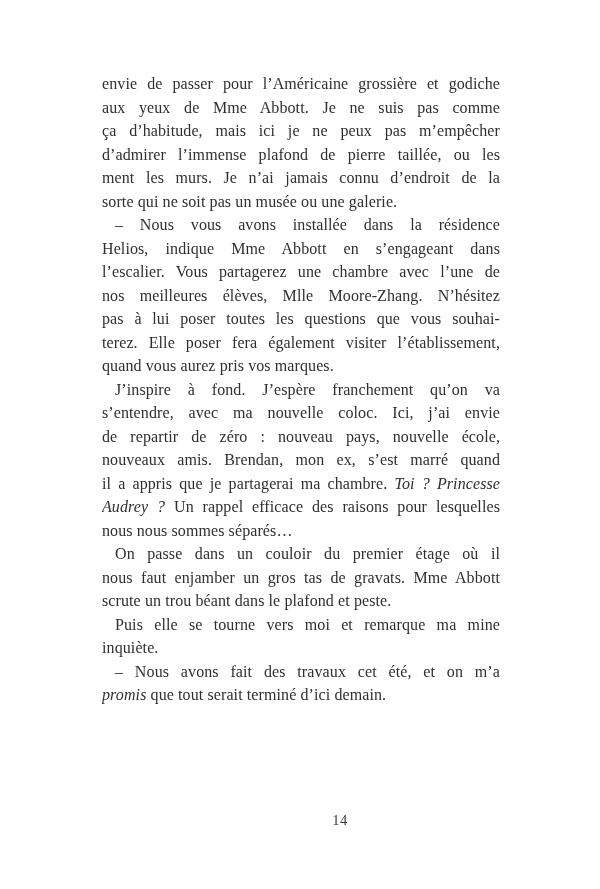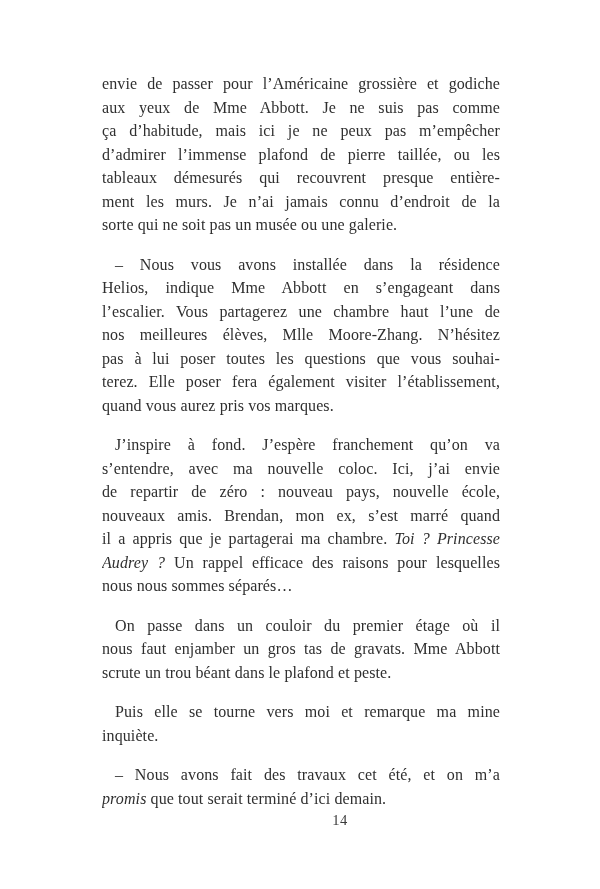--- a/index.html
+++ b/index.html
@@ -35,21 +35,20 @@
     text-align-last: justify;
     white-space: normal;
     overflow: hidden;
     height: 23.5px;
   }
   .line.last {
     text-align-last: left;
   }
   .line.indent {
     text-indent: 13px;
-    margin-top: 16px;
   }
   .it {
     font-style: italic;
   }
   .folio {
     position: absolute;
     left: 8px;
     top: 812px;
     width: 100%;
     text-align: center;
@@ -62,28 +61,27 @@
 </head>
 <body>
 
 <div class="book-page">
   <div class="text-block">
       <div class="para">
         <div class="line"><span>envie de passer pour l’Américaine grossière et godiche</span></div>
         <div class="line"><span>aux yeux de Mme Abbott. Je ne suis pas comme</span></div>
         <div class="line"><span>ça d’habitude, mais ici je ne peux pas m’empêcher</span></div>
         <div class="line"><span>d’admirer l’immense plafond de pierre taillée, ou les</span></div>
-        <div class="line"><span>tableaux démesurés qui recouvrent presque entière-</span></div>
         <div class="line"><span>ment les murs. Je n’ai jamais connu d’endroit de la</span></div>
         <div class="line last"><span>sorte qui ne soit pas un musée ou une galerie.</span></div>
       </div>
       <div class="para">
         <div class="line indent"><span>– Nous vous avons installée dans la résidence</span></div>
         <div class="line"><span>Helios, indique Mme Abbott en s’engageant dans</span></div>
-        <div class="line"><span>l’escalier. Vous partagerez une chambre haut l’une de</span></div>
+        <div class="line"><span>l’escalier. Vous partagerez une chambre avec l’une de</span></div>
         <div class="line"><span>nos meilleures élèves, Mlle Moore-Zhang. N’hésitez</span></div>
         <div class="line"><span>pas à lui poser toutes les questions que vous souhai-</span></div>
         <div class="line"><span>terez. Elle poser fera également visiter l’établissement,</span></div>
         <div class="line last"><span>quand vous aurez pris vos marques.</span></div>
       </div>
       <div class="para">
         <div class="line indent"><span>J’inspire à fond. J’espère franchement qu’on va</span></div>
         <div class="line"><span>s’entendre, avec ma nouvelle coloc. Ici, j’ai envie</span></div>
         <div class="line"><span>de repartir de zéro : nouveau pays, nouvelle école,</span></div>
         <div class="line"><span>nouveaux amis. Brendan, mon ex, s’est marré quand</span></div>

